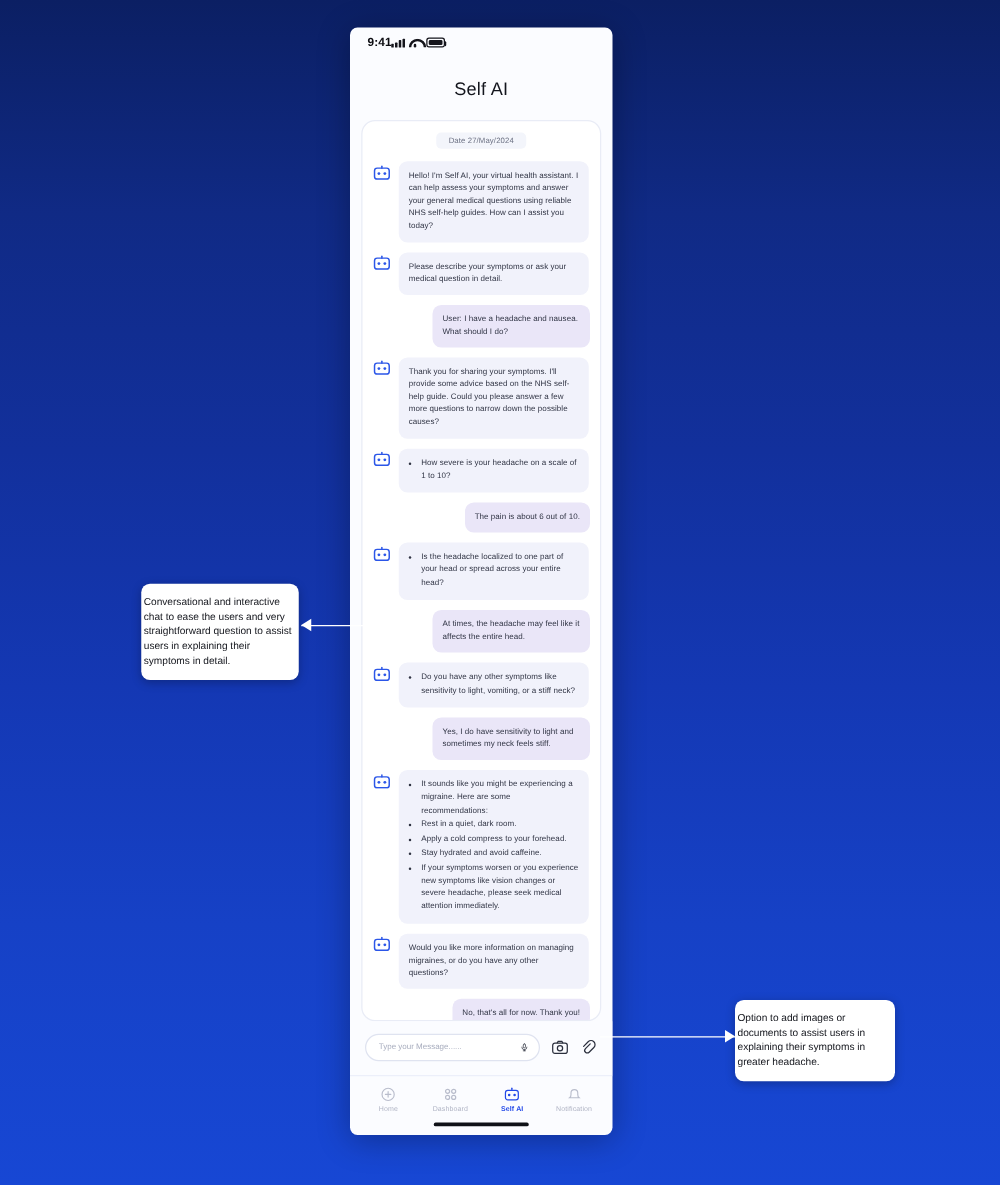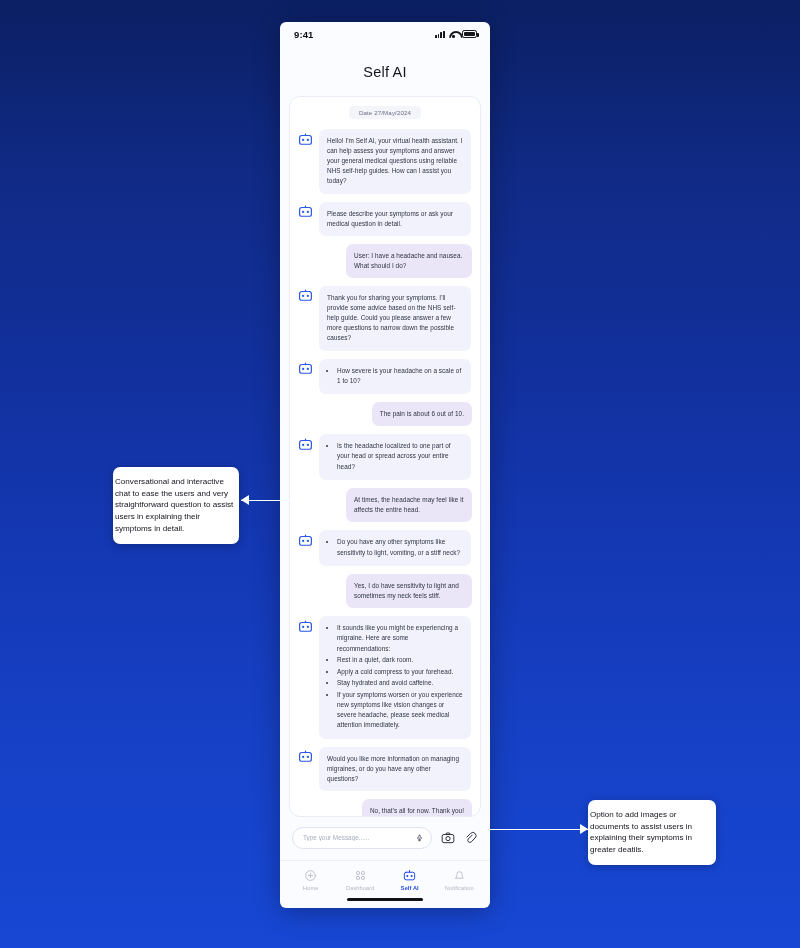--- a/index.html
+++ b/index.html
@@ -27,21 +27,21 @@
     background: #fbfcff;
     border-radius: 6px;
     overflow: hidden;
     box-shadow: 0 4px 26px rgba(0,0,0,.30);
     display: flex; flex-direction: column;
   }
 
   
   .statusbar {
     height: 24px; flex: 0 0 24px;
-    display: flex; align-items: center; justify-content: space-between;
+    display: flex; align-items: center; 
     padding: 0 13px 0 14px;
     font-size: 9.5px; font-weight: bold; color: #0d0d12;
     letter-spacing: .1px;
   }
   .sb-right { display: flex; align-items: flex-end; gap: 3.5px; }
   .bars { display: flex; align-items: flex-end; gap: 1px; height: 8px; }
   .bars i { display:block; width: 1.8px; background: #15151c; border-radius: .5px; }
   .bars i:nth-child(1){height:3px}
   .bars i:nth-child(2){height:4.5px}
   .bars i:nth-child(3){height:6px}
@@ -402,17 +402,17 @@
 
   <div class="home-indicator"></div>
 </div>
 
 <div class="callout" id="callout-left">Conversational and interactive chat to  ease the users and very straightforward question to assist users in explaining their symptoms in detail.</div>
 <div class="arrow" id="arrow-left">
   <span class="shaft"></span>
     <span class="head"></span>
 </div>
 
-<div class="callout" id="callout-right">Option to add images or documents to assist users in explaining their symptoms in greater deatils.</div>
+<div class="callout" id="callout-right">Option to add images or documents to assist users in explaining their symptoms in greater headache.</div>
 <div class="arrow" id="arrow-right">
   <span class="shaft"></span>
     <span class="head"></span>
 </div>
 
 </body></html>

